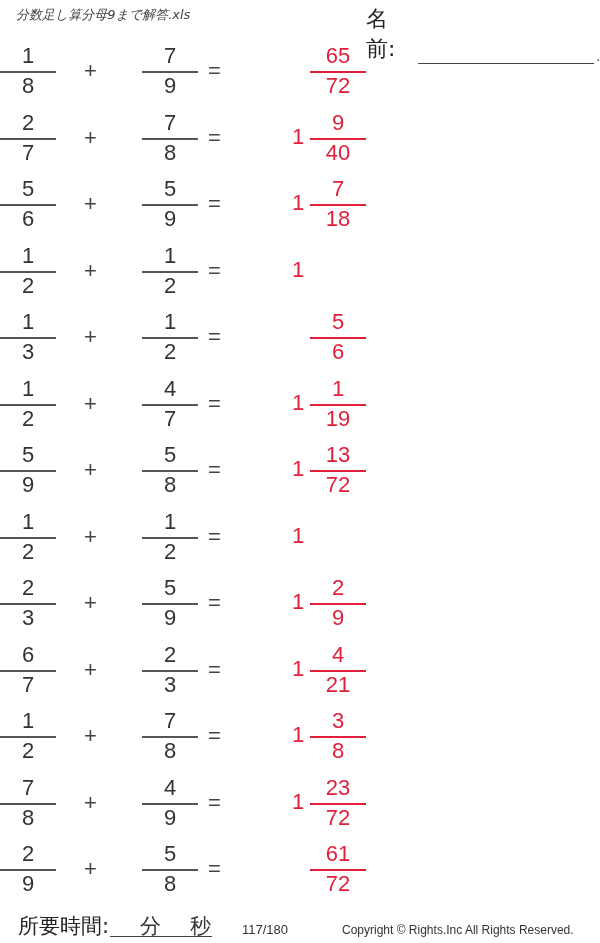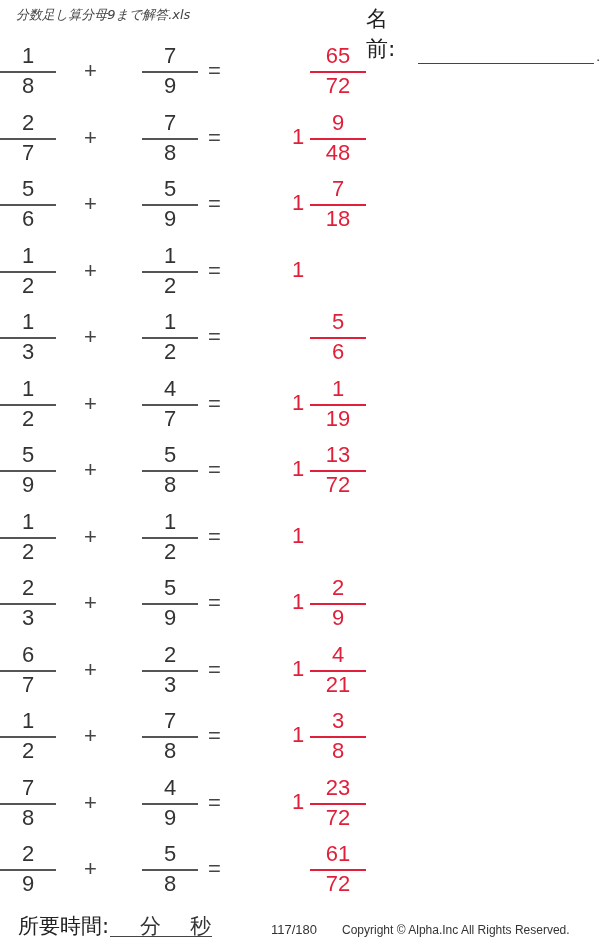--- a/index.html
+++ b/index.html
@@ -24,21 +24,21 @@
   .ans { color:#e0203a; }
   .ans .whole { position:absolute; left:292px; top:14px; font-size:22px; line-height:24px; }
   .ans .frac { left:310px; color:#e0203a; }
   .ans .frac .bar { border-top:2px solid #e0203a; }
   .footer { position:absolute; top:912px; left:4px; width:600px; height:30px; }
   .time-label { position:absolute; left:14px; top:0; font-size:21px; color:#222; font-family:"DejaVu Sans", sans-serif; }
   .time-blank { position:absolute; left:106px; top:0; width:102px; height:24px; border-bottom:1px solid #444;
                 font-size:21px; font-family:"DejaVu Sans", sans-serif; }
   .time-blank .min { position:absolute; left:30px; top:0; }
   .time-blank .sec { position:absolute; left:80px; top:0; }
-  .page-count { position:absolute; left:238px; top:10px; font-size:13px; color:#333;margin-left:29px; }
+  .page-count { position:absolute; left:238px; top:10px; font-size:13px; color:#333; }
   .copyright { position:absolute; left:338px; top:11px; font-size:12px; color:#333; }
 </style>
 </head>
 <body>
 
 <div class="filename">分数足し算分母9まで解答.xls</div>
 <div class="name-area">
   <span>名前:</span>
   <span class="name-line"></span>
   <span class="name-dot">.</span>
@@ -77,21 +77,21 @@
         <span class="num">7</span>
         <span class="bar"></span>
         <span class="den">8</span>
       </div>
       <span class="op eq">=</span>
       <div class="ans">
         <span class="whole">1</span>
         <div class="frac">
           <span class="num">9</span>
           <span class="bar"></span>
-          <span class="den">48</span>
+          <span class="den">40</span>
         </div>
       </div>
     </div>
     <div class="row" style="top: 177px;">
       <div class="frac f1">
         <span class="num">5</span>
         <span class="bar"></span>
         <span class="den">6</span>
       </div>
       <span class="op plus">+</span>
@@ -320,14 +320,14 @@
     </div>
   </div>
 
 <div class="footer">
   <span class="time-label">所要時間:</span>
   <div class="time-blank">
     <span class="min">分</span>
     <span class="sec">秒</span>
   </div>
   <span class="page-count">117/180</span>
-  <span class="copyright">Copyright ©  Alpha.Inc All Rights Reserved.</span>
+  <span class="copyright">Copyright ©  Rights.Inc All Rights Reserved.</span>
 </div>
 
 </body></html>

